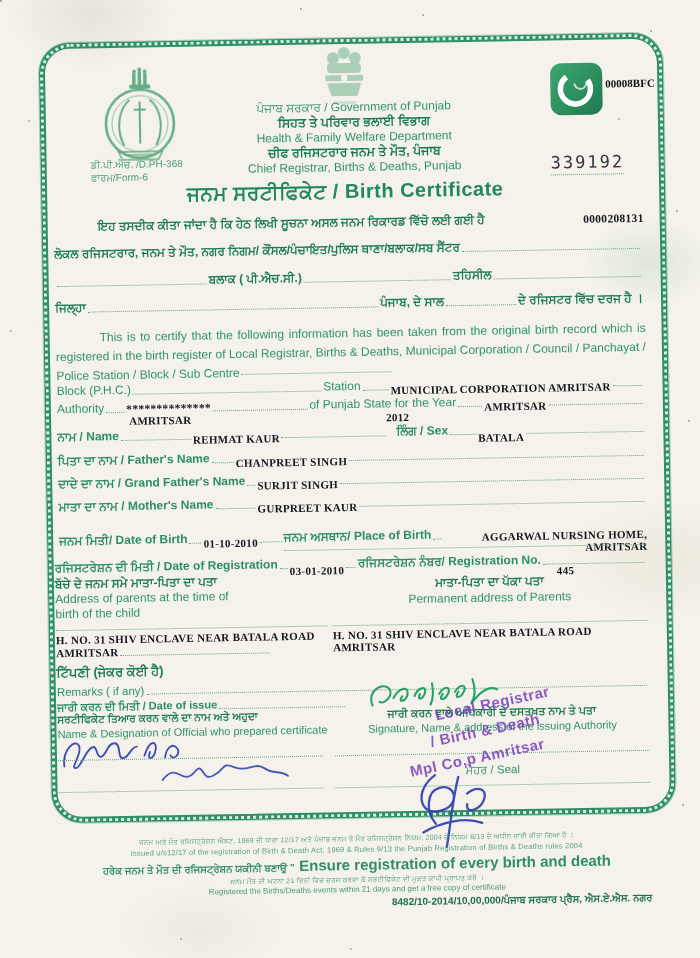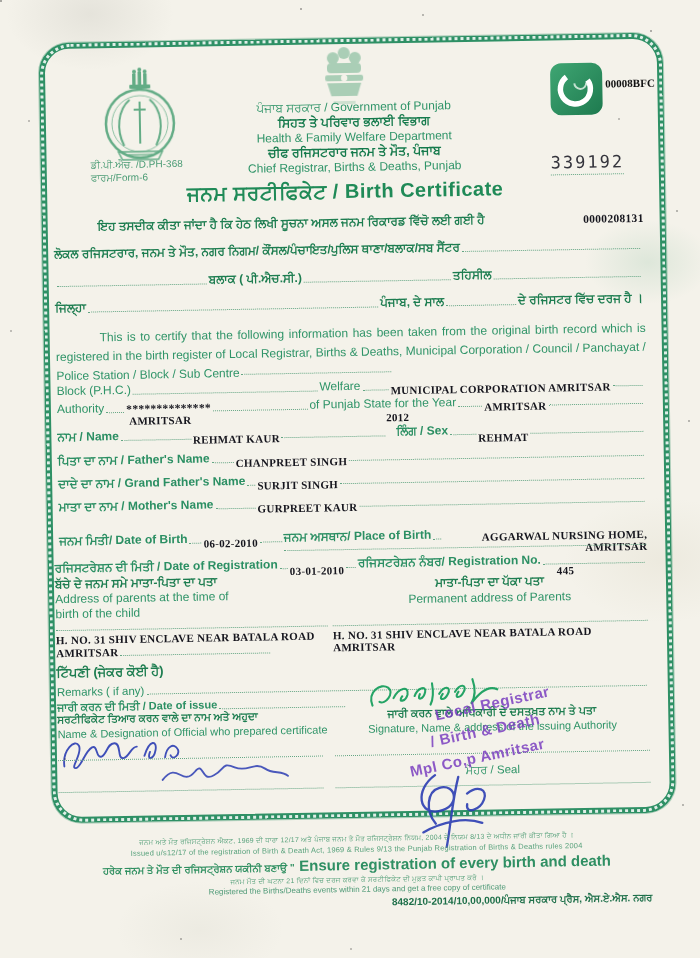--- a/index.html
+++ b/index.html
@@ -148,21 +148,21 @@
     <span class="pa">ਦੇ ਰਜਿਸਟਰ ਵਿੱਚ ਦਰਜ ਹੈ ।</span>
   </div>
 
   <div class="abs en" style="left:58px;top:324px;width:590px;line-height:19px;text-align:justify;text-indent:44px">
     <span>This is to certify that the following information has been taken from the original birth record which is registered in the birth register of Local Registrar, Births &amp; Deaths, Municipal Corporation / Council / Panchayat /  Police Station / Block / Sub Centre</span><span class="lead fx" style="display:inline-block;width:150px"></span>
   </div>
 
   <div class="abs row" style="left:58px;top:379px;width:588px">
     <span class="en">Block (P.H.C.)</span>
     <span class="lead"></span>
-    <span class="en">Welfare</span>
+    <span class="en">Station</span>
     <span class="lead fx" style="width:26px"></span>
     <span class="val ty">MUNICIPAL CORPORATION AMRITSAR</span>
     <span class="lead fx" style="width:30px"></span>
   </div>
 
   <div class="abs row" style="left:58px;top:397px;width:588px">
     <span class="en">Authority</span>
     <span class="lead fx" style="width:18px"></span>
     <span class="val" style="font-size:11.5px">**************</span>
     <span class="lead"></span>
@@ -176,21 +176,21 @@
 
   <div class="abs row" style="left:58px;top:425px;width:330px">
     <span class="lab">ਨਾਮ / Name</span>
     <span class="lead fx" style="width:70px"></span>
     <span class="val ty">REHMAT KAUR</span>
     <span class="lead"></span>
   </div>
   <div class="abs row" style="left:397px;top:425px;width:249px">
     <span class="lab">ਲਿੰਗ / Sex</span>
     <span class="lead fx" style="width:26px"></span>
-    <span class="val" style="transform:translateY(7px)">REHMAT</span>
+    <span class="val" style="transform:translateY(7px)">BATALA</span>
     <span class="lead"></span>
   </div>
 
   <div class="abs row" style="left:58px;top:449px;width:588px">
     <span class="lab">ਪਿਤਾ ਦਾ ਨਾਮ / Father's Name</span>
     <span class="lead fx" style="width:22px"></span>
     <span class="val ty">CHANPREET SINGH</span>
     <span class="lead"></span>
   </div>
 
@@ -204,21 +204,21 @@
   <div class="abs row" style="left:58px;top:495px;width:588px">
     <span class="lab">ਮਾਤਾ ਦਾ ਨਾਮ / Mother's Name</span>
     <span class="lead fx" style="width:40px"></span>
     <span class="val ty">GURPREET KAUR</span>
     <span class="lead"></span>
   </div>
 
   <div class="abs row" style="left:58px;top:519px;width:588px">
     <span class="lab">ਜਨਮ ਮਿਤੀ/ Date of Birth</span>
     <span class="lead fx" style="width:12px"></span>
-    <span class="val ty">06-02-2010</span>
+    <span class="val ty">01-10-2010</span>
     <span class="lead fx" style="width:22px"></span>
     <span class="lab">ਜਨਮ ਅਸਥਾਨ/ Place of Birth</span>
     <span class="lead fx" style="width:8px"></span>
     <span class="right" style="flex:1;transform:translateY(14px)">
       <span class="val" style="display:block">AGGARWAL NURSING HOME,</span>
       <span class="val" style="display:block">AMRITSAR</span>
     </span>
   </div>
   <div class="abs dotline" style="left:283px;top:548px;width:362px"></div>
 

